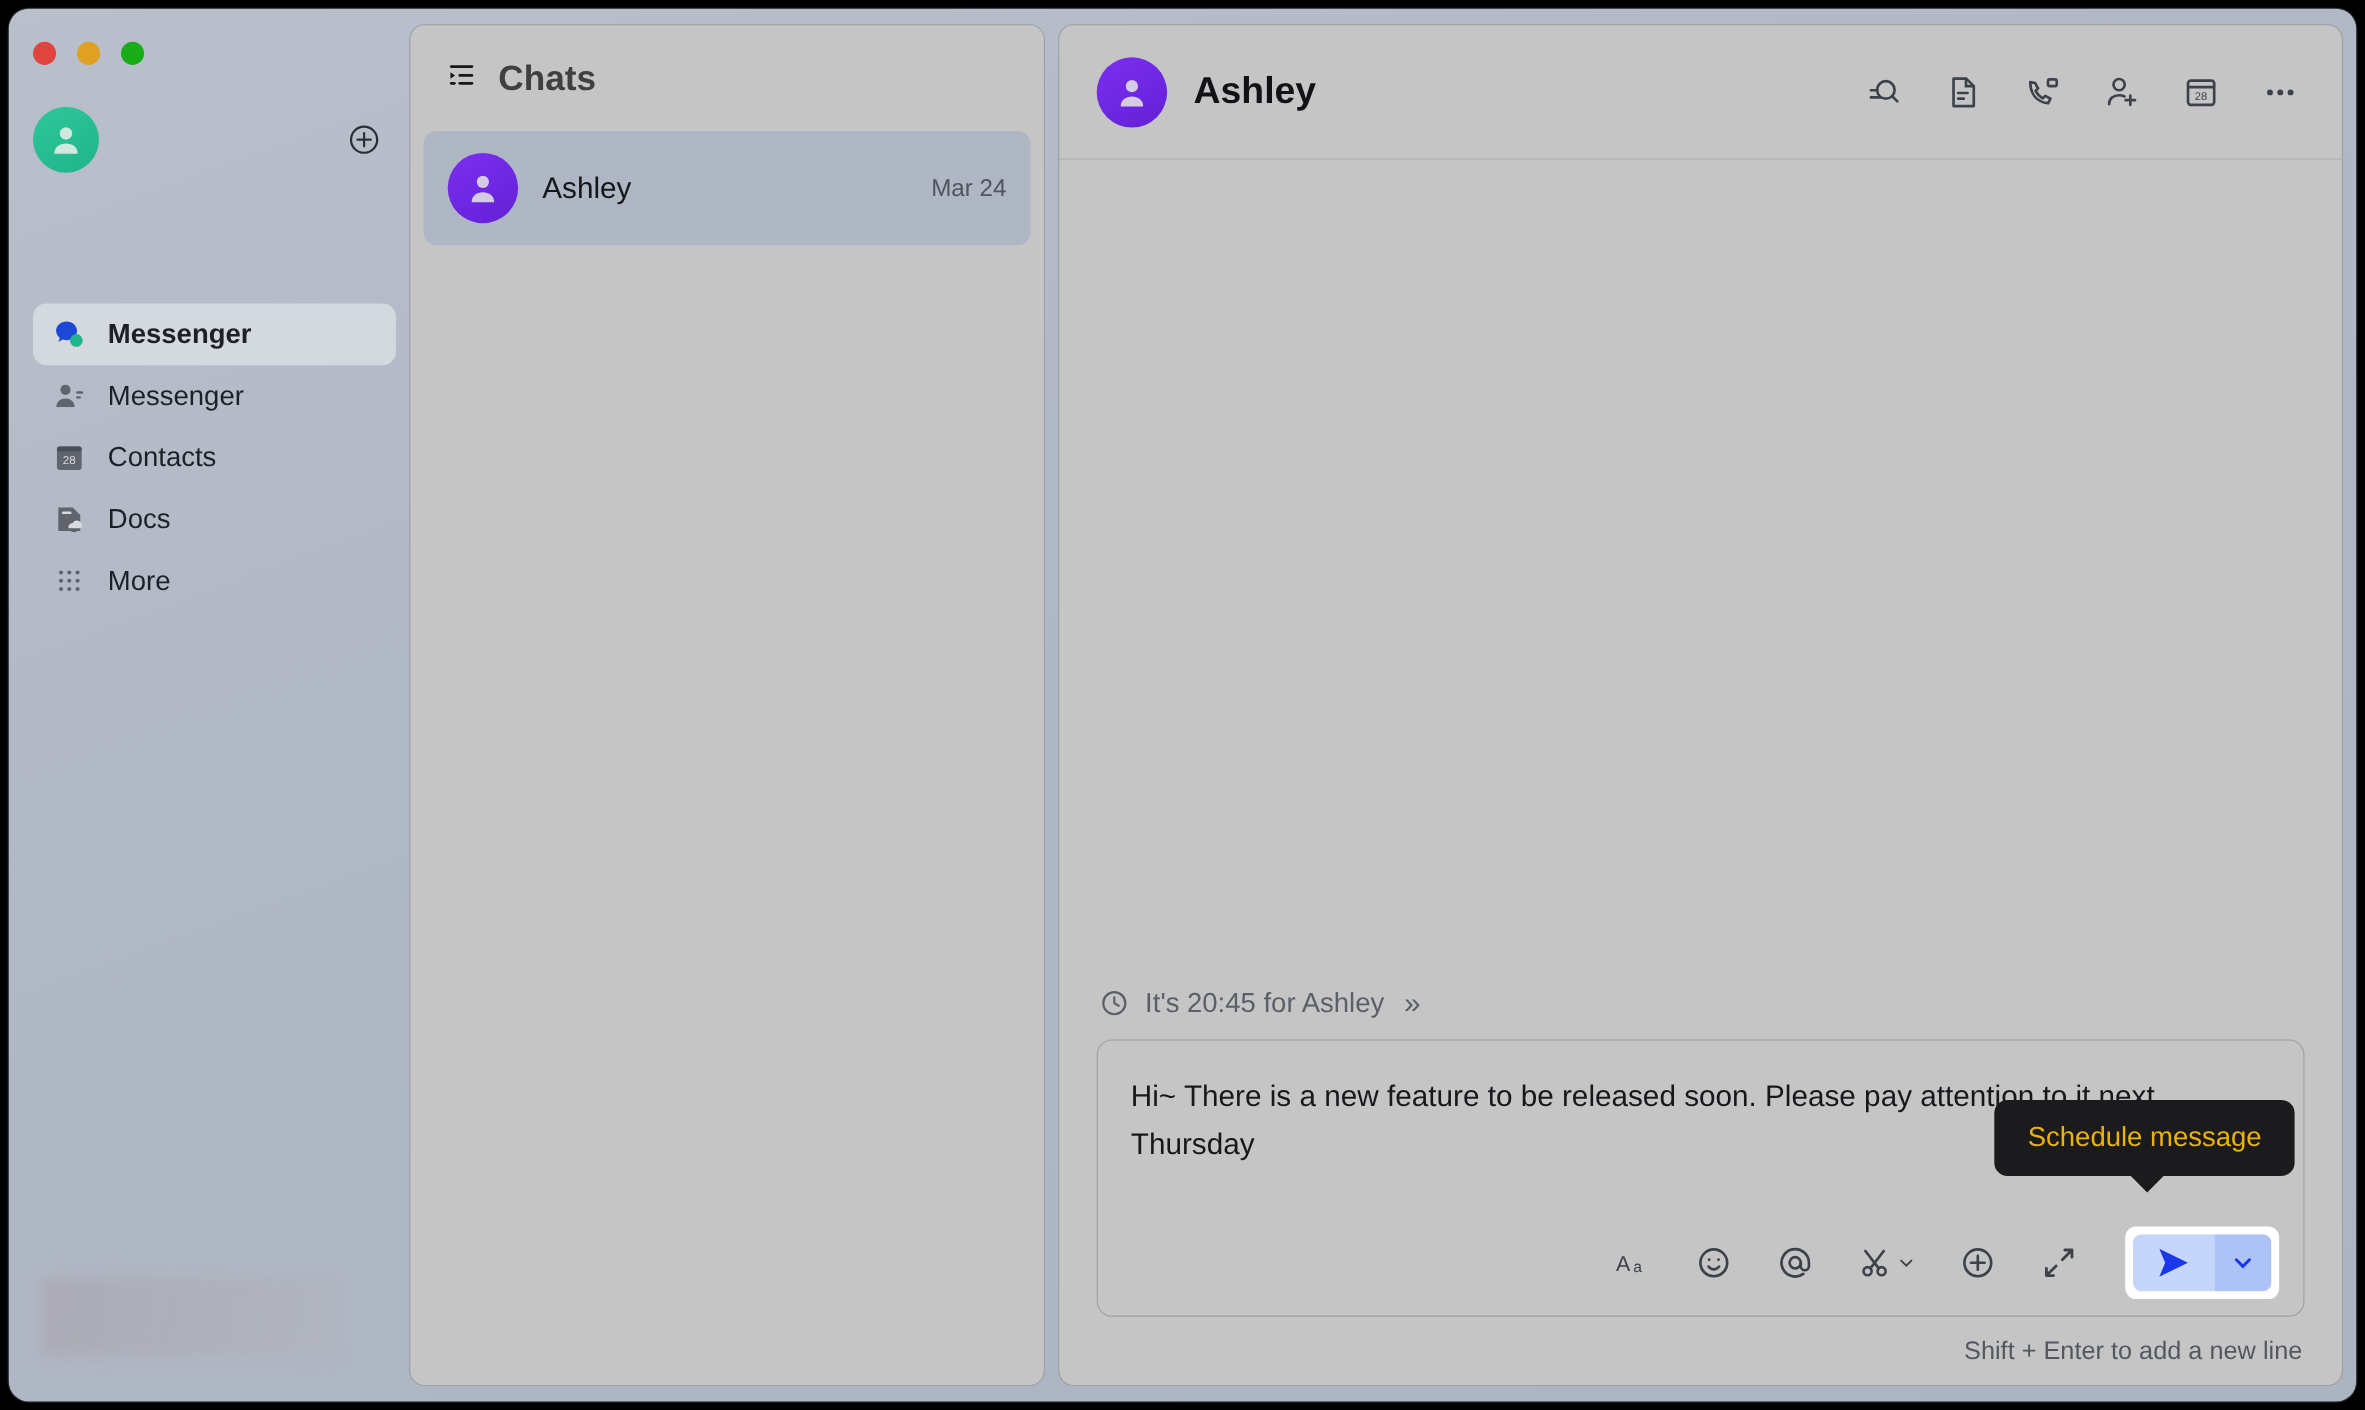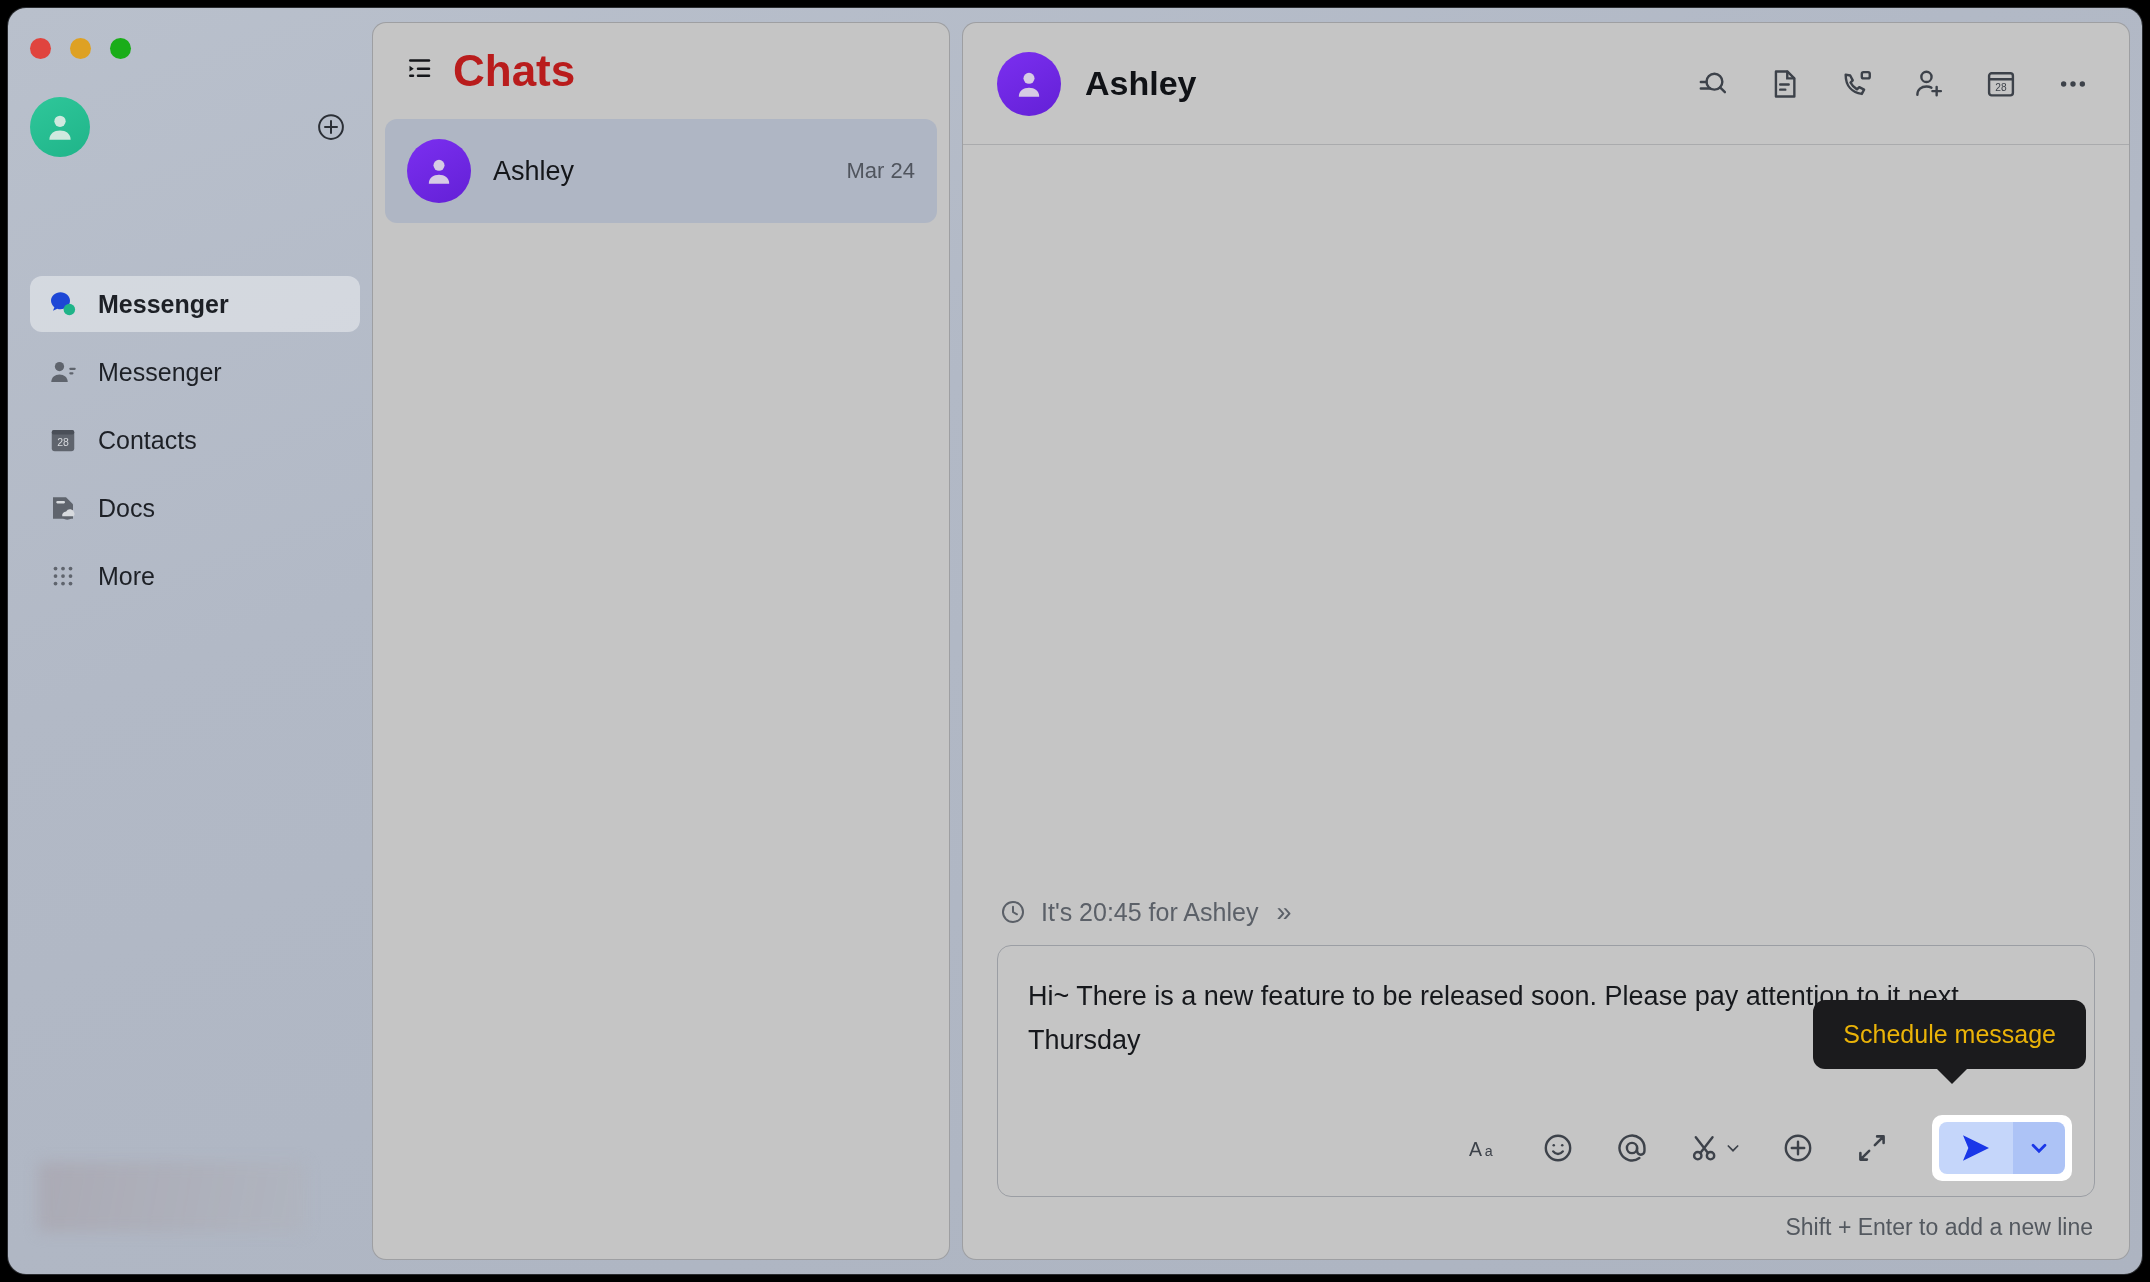--- a/index.html
+++ b/index.html
@@ -63,21 +63,21 @@
     display: flex; align-items: center; gap: 14px;
     padding: 0 18px;
     cursor: text;
   }
   .search-text { font-size: 24px; color: #41464f; white-space: nowrap; }
 
   .nav { position: absolute; left: 22px; top: 268px; width: 330px; }
   .nav-item {
     height: 56px; border-radius: 12px;
     display: flex; align-items: center; gap: 20px;
-    padding: 0 18px; margin-bottom: 12px;
+    padding: 0 18px; 
     cursor: pointer;
   }
   .nav-item.active { background: rgba(255,255,255,0.42); }
   .nav-label { font-size: 25px; color: #1d2026; }
   .nav-item.active .nav-label { font-weight: bold; }
   .nav-ico { width: 30px; height: 30px; display:flex; align-items:center; justify-content:center; flex: 0 0 30px;}
 
   .redacted {
     position: absolute; left: 30px; bottom: 42px;
     width: 268px; height: 70px;
@@ -92,21 +92,21 @@
     width: 578px; height: 1238px;
     background: #c5c5c5;
     border-radius: 14px;
     border: 1px solid rgba(120,122,128,.5);
     overflow: hidden;
   }
   .chatlist-head {
     height: 96px; display: flex; align-items: center; gap: 18px;
     padding: 0 32px;
   }
-  .chatlist-title { font-size: 44px; font-weight: bold; color: #b91c1c; }
+  .chatlist-title { font-size: 32px; font-weight: bold; color: #404040; }
   .chat-item {
     margin: 0 12px; height: 104px;
     border-radius: 12px;
     background: #afb6c4;
     display: flex; align-items: center; gap: 22px;
     padding: 0 22px;
     cursor: pointer;
   }
   .avatar-purple {
     width: 64px; height: 64px; border-radius: 50%;

